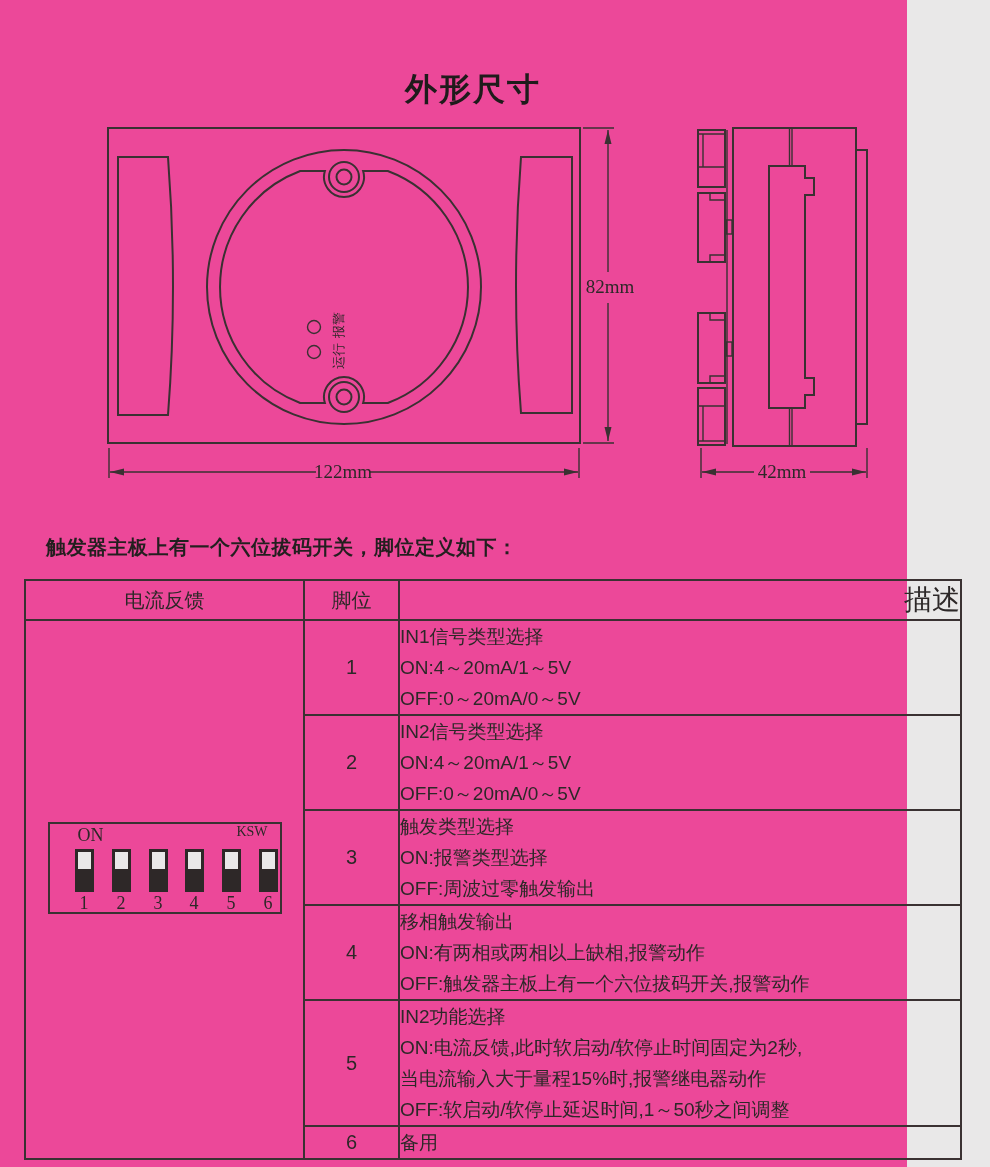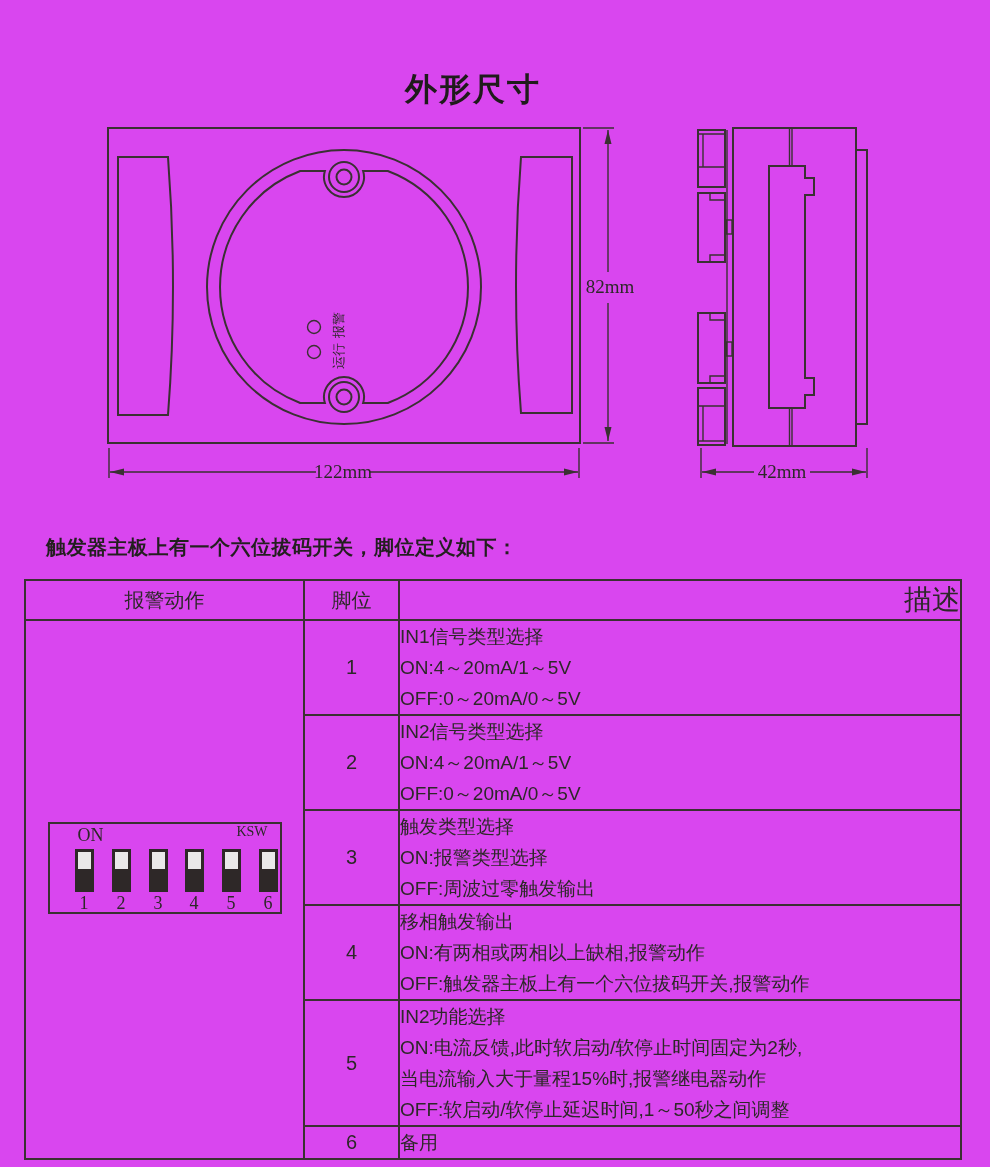--- a/index.html
+++ b/index.html
@@ -4,21 +4,21 @@
 <style>
   html,body{margin:0;padding:0;}
   body{
     width:990px;height:1167px;
     background:#e9e8e8;
     font-family:"Liberation Sans", sans-serif;
     color:#2d2828;
     position:relative;
     overflow:hidden;
   }
-  #page{position:relative;width:990px;height:1167px;background:#d946ef;}
+  #page{position:relative;width:907px;height:1167px;background:#ec4899;}
 
   
   .page-title{
     position:absolute;top:68px;left:0;width:946px;
     text-align:center;
     font-size:32px;font-weight:bold;letter-spacing:2px;color:#1f1b1b;
   }
 
   
   #drawings{position:absolute;top:0;left:0;}
@@ -176,21 +176,21 @@
   <div class="intro">触发器主板上有一个六位拔码开关，脚位定义如下：</div>
 
   <table class="spec">
     <colgroup>
       <col style="width:279px">
         <col style="width:95px">
         <col style="width:562px">
     </colgroup>
     <tbody>
         <tr class="hdr">
-      <th class="h-switch">报警动作</th>
+      <th class="h-switch">电流反馈</th>
       <th class="h-pin">脚位</th>
       <th class="h-desc">描述</th>
     </tr>
 
     <tr class="r93">
       <td class="dip-cell" rowspan="6">
         <div class="dip">
           <span class="dip-on">ON</span>
           <span class="dip-ksw">KSW</span>
           <div class="sw s1"></div>

